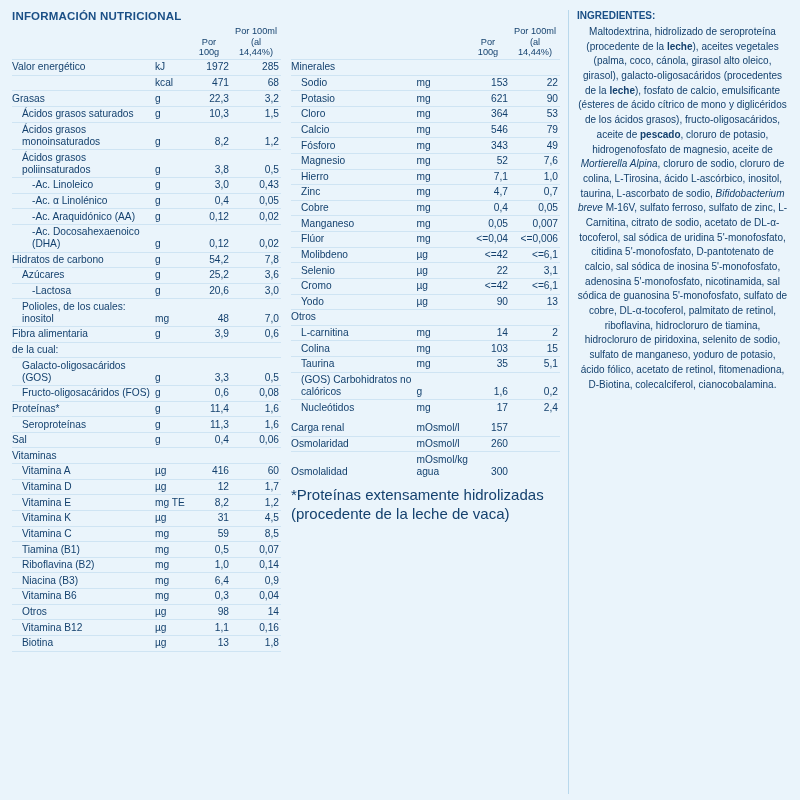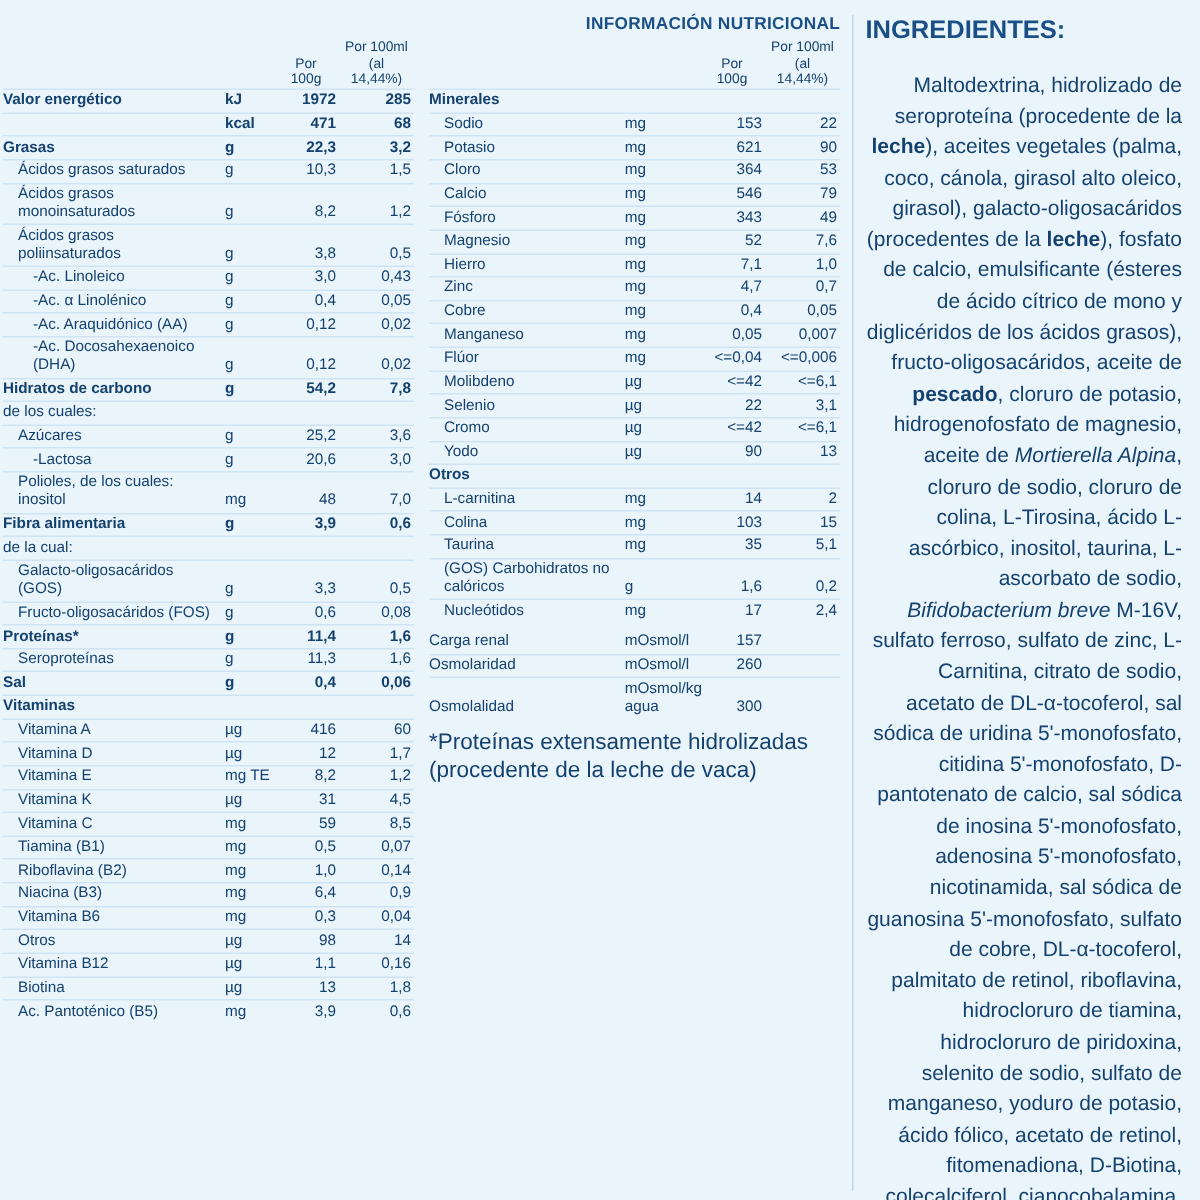--- a/index.html
+++ b/index.html
@@ -15,21 +15,20 @@
     width:800px;height:800px;
     box-sizing:border-box;
     padding:10px 12px 6px 12px;
     display:flex;
     gap:8px;
   }
   .left-wrap{
     width:548px;
     display:flex;
     flex-direction:column;
-    align-items:flex-end;
   }
   .right-wrap{
     flex:1;
     padding-left:8px;
     border-left:1px solid #b9d8ec;
   }
   h1.title{
     font-size:11.5px;
     letter-spacing:.2px;
     font-weight:bold;
@@ -56,51 +55,51 @@
     line-height:1.18;
   }
   tr.rule > td{
     border-bottom:1px solid #cfe4f3;
   }
   .c-label{width:auto;text-align:left;}
   .c-unit{width:34px;text-align:left;padding-left:4px;}
   .c-v1{width:40px;text-align:right;padding-right:4px;}
   .c-v2{width:46px;text-align:right;padding-right:2px;}
 
-  .bold{font-weight:bold;}
+  .bold{font-weight:normal;}
   .ind1{padding-left:10px;}
   .ind2{padding-left:20px;}
 
   .hdr td{
     font-size:9.2px;
     line-height:1.12;
     color:#14416e;
     padding-bottom:2px;
     vertical-align:bottom;
   }
   .hdr .c-v1,.hdr .c-v2{text-align:center;}
   .spacer td{height:6px;padding:0;border:none;}
   .small-note{
     font-size:15px;
     line-height:1.3;
     color:#14416e;
     margin-top:6px;
   }
   h2.ing-title{
-    font-size:17px;
+    font-size:10px;
     font-weight:bold;
     color:#1a4f86;
-    margin:0 0 16px 0;
+    margin:0 0 4px 0;
     text-transform:uppercase;
   }
   .ing-text{
-    font-size:14px;
+    font-size:10px;
     line-height:1.47;
     color:#14416e;
-    text-align:right;
+    text-align:center;
   }
   .ing-text b{font-weight:bold;}
   .ing-text i{font-style:italic;}
 </style>
 </head>
 <body>
 
 <div class="page">
 
   <div class="left-wrap">
@@ -184,26 +183,20 @@
                 <td class="c-v1">0,12</td>
                 <td class="c-v2">0,02</td>
               </tr>
               <tr class="rule">
                 <td class="c-label bold">Hidratos de carbono</td>
                 <td class="c-unit bold">g</td>
                 <td class="c-v1 bold">54,2</td>
                 <td class="c-v2 bold">7,8</td>
               </tr>
               <tr class="rule">
-                <td class="c-label">de los cuales:</td>
-                <td class="c-unit"></td>
-                <td class="c-v1"></td>
-                <td class="c-v2"></td>
-              </tr>
-              <tr class="rule">
                 <td class="c-label ind1">Azúcares</td>
                 <td class="c-unit">g</td>
                 <td class="c-v1">25,2</td>
                 <td class="c-v2">3,6</td>
               </tr>
               <tr class="rule">
                 <td class="c-label ind2">-Lactosa</td>
                 <td class="c-unit">g</td>
                 <td class="c-v1">20,6</td>
                 <td class="c-v2">3,0</td>
@@ -326,26 +319,20 @@
                 <td class="c-label ind1">Vitamina B12</td>
                 <td class="c-unit">µg</td>
                 <td class="c-v1">1,1</td>
                 <td class="c-v2">0,16</td>
               </tr>
               <tr class="rule">
                 <td class="c-label ind1">Biotina</td>
                 <td class="c-unit">µg</td>
                 <td class="c-v1">13</td>
                 <td class="c-v2">1,8</td>
-              </tr>
-              <tr>
-                <td class="c-label ind1">Ac. Pantoténico (B5)</td>
-                <td class="c-unit">mg</td>
-                <td class="c-v1">3,9</td>
-                <td class="c-v2">0,6</td>
               </tr>
             </tbody>
         </table>
       </div>
 
       <div class="col-b">
         <table>
           <tbody>
             <tr class="hdr rule">
               <td class="c-label"></td>

